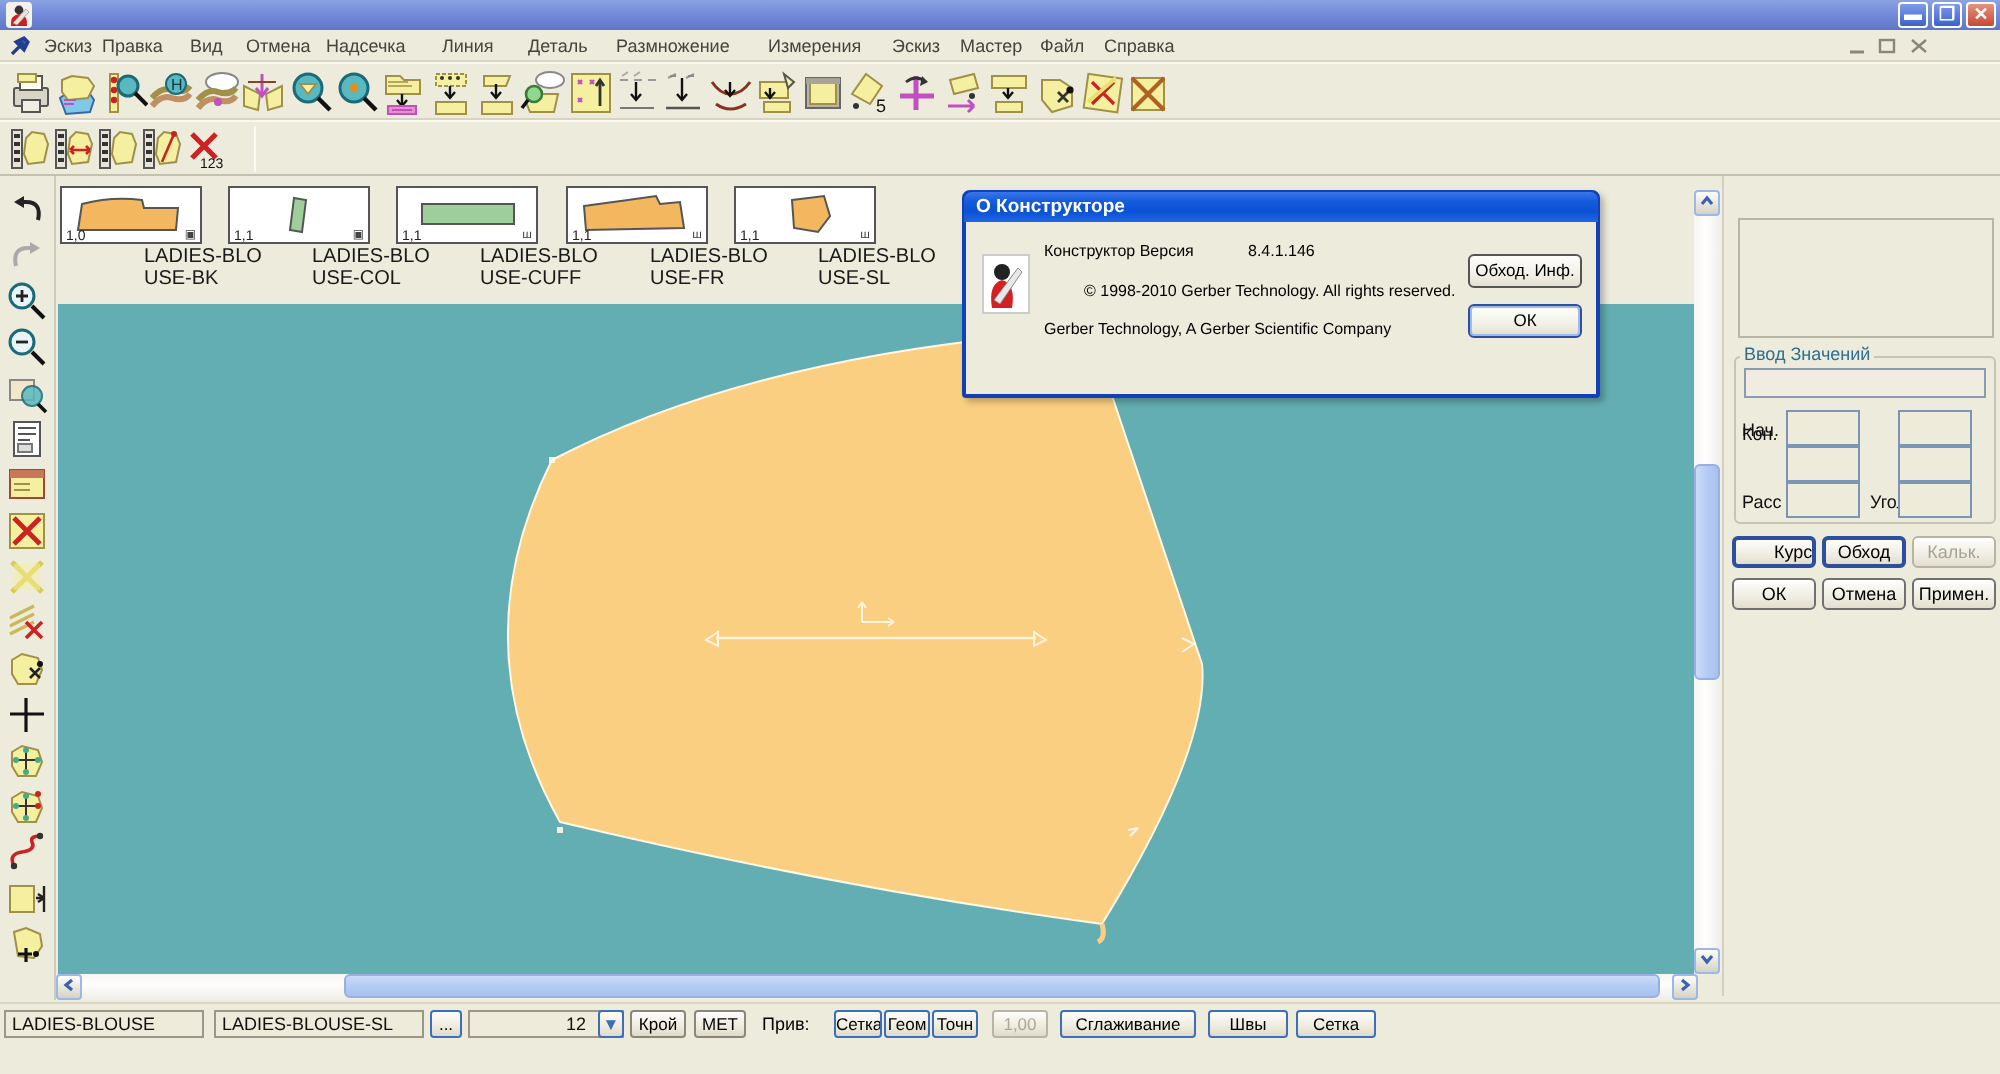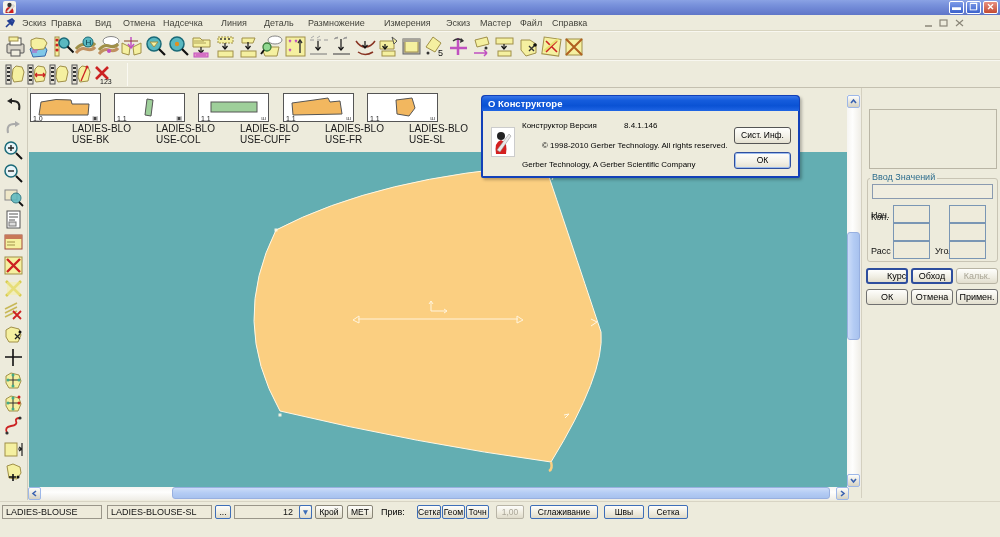--- a/index.html
+++ b/index.html
@@ -59,21 +59,21 @@
 #vvlabel { position:absolute; left:8px; top:84px; background:#EDEBDC; padding:0 2px; font-size:9px; color:#2E6E8E; }
 #vvinput { position:absolute; left:10px; top:96px; width:121px; height:15px; border:1px solid #8A9AB0; background:#F0EDE0; }
 .rlabel { font-size:9px; color:#111; position:absolute; left:9px; }
 .rbox { position:absolute; width:37px; height:18px; border:1px solid #7A96B4; background:#EEEBDB; }
 .rbtn { position:absolute; width:42px; height:16px; background:linear-gradient(to bottom,#FEFEFC,#EFEDE2 60%,#E2DECE);
   border:1px solid #707070; border-radius:3px; font-size:9px; color:#000; text-align:center; line-height:14px; overflow:hidden; }
 .rbtn.hl { border:2px solid #2E4E9E; line-height:12px; }
 .rbtn.dis { color:#A8A494; border:1px solid #B8B4A4; }
 
 
-#dialog { left:481px; top:95px; width:319px; height:83px; background:#EDEBDC; border:2px solid #1240B8; border-radius:4px 4px 2px 2px; box-shadow:2px 2px 3px rgba(0,0,0,0.25);}
+#dialog { left:481px; top:95px; width:319px; height:104px; background:#EDEBDC; border:2px solid #1240B8; border-radius:4px 4px 2px 2px; box-shadow:2px 2px 3px rgba(0,0,0,0.25);}
 #dlgtitle { position:absolute; left:-1px; top:-1px; width:317px; height:15px; border-radius:4px 4px 0 0;
   background:linear-gradient(to bottom,#3A76E8 0%,#155CDC 30%,#0A52D4 65%,#2065E4 100%);
   color:#fff; font-weight:bold; font-size:9.5px; line-height:15px; padding-left:6px; }
 #dlgicon { position:absolute; left:8px; top:30px; width:24px; height:30px; background:#fff; border:1px solid #CCC;}
 .dtext { position:absolute; font-size:8px; color:#000; white-space:nowrap; }
 .dbtn { position:absolute; left:251px; width:57px; height:17px; overflow:hidden; background:linear-gradient(to bottom,#FEFEFC,#F2F0E6 60%,#E4E0D0);
   border:1px solid #555; border-radius:3px; font-size:8.5px; text-align:center; line-height:15px; }
 
 
 #statusbar { left:0; top:501px; width:1000px; height:18px; background:#EDEBDC; border-top:1px solid #D8D4C4; }
@@ -507,21 +507,21 @@
       <svg width="22" height="28" viewBox="0 0 22 28">
           <circle cx="9" cy="8" r="4" fill="#222"></circle>
           <path d="M4 26 Q2 14 9 12 Q16 14 14 26 Z" fill="#D42020"></path>
           <path d="M5 22 L17 6 L19 8 L8 24 Z" fill="#E8E8E8" stroke="#888" stroke-width="0.5"></path>
         </svg>
     </div>
     <div class="dtext" style="left:39px;top:24px;">Конструктор Версия</div>
     <div class="dtext" style="left:141px;top:24px;">8.4.1.146</div>
     <div class="dtext" style="left:39px;top:44px;padding-left:20px;">© 1998-2010 Gerber Technology. All rights reserved.</div>
     <div class="dtext" style="left:39px;top:63px;">Gerber Technology, A Gerber Scientific Company</div>
-    <div class="dbtn" style="top:30px;">Сист. Инф.</div>
+    <div class="dbtn" style="top:30px;">Обход. Инф.</div>
     <div class="dbtn" style="top:55px;border:1px solid #2E4E9E;box-shadow:inset 0 0 0 1px #9CBCEE;">ОК</div>
   </div>
 
   <div id="statusbar" class="abs">
     <div class="sfield" style="left:2px;width:100px;">LADIES-BLOUSE</div>
     <div class="sfield" style="left:107px;width:105px;">LADIES-BLOUSE-SL</div>
     <div class="sbtn blue" style="left:215px;width:16px;">...</div>
     <div class="sfield" style="left:234px;width:78px;text-align:right;padding-right:18px;">12</div>
     <div class="sbtn blue" style="left:299px;width:13px;color:#3E6EB8;">▼</div>
     <div class="sbtn" style="left:315px;width:28px;">Крой</div>

